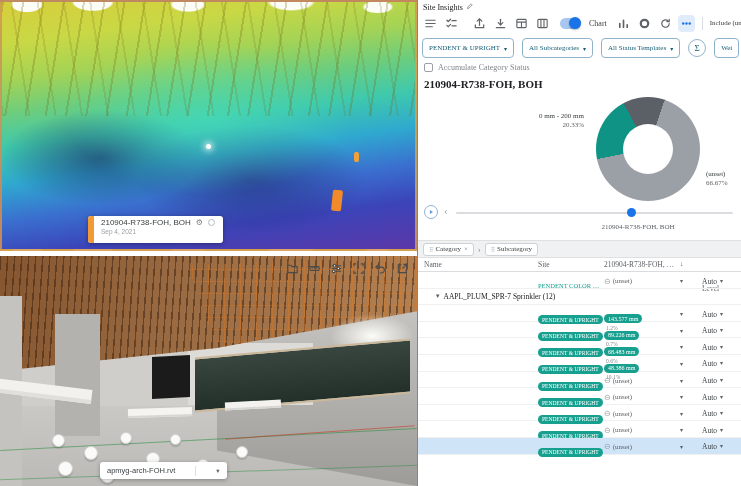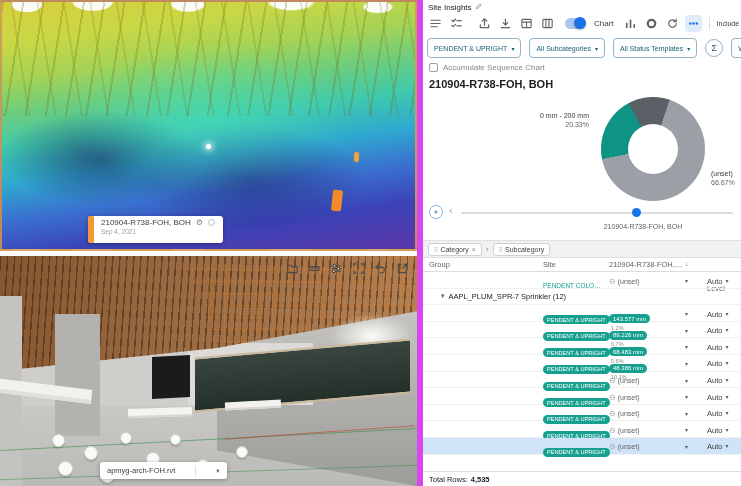--- a/index.html
+++ b/index.html
@@ -68,21 +68,21 @@
   .stool { position:absolute; border-radius:50%; background:#fafaf8; border:1px solid #d2d1ce; box-shadow:0 2px 1px rgba(90,90,90,.25); }
   .vp-toolbar { position:absolute; right:8px; top:6px; display:flex; gap:9px; align-items:center; }
   .vp-toolbar svg { display:block; }
   .vp-pill { position:absolute; left:100px; top:206px; height:17px; background:#fff; border-radius:3px;
     box-shadow:0 1px 4px rgba(0,0,0,.3); display:flex; align-items:center; padding:0 7px; gap:20px; }
   .vp-pill-label { font-size:7.5px; color:#3c4043; white-space:nowrap; }
   .vp-pill-sep { width:1px; height:10px; background:#e0e0e0; }
   .vp-pill-caret { font-size:6.5px; color:#5f6368; }
 
   
-  .panel { position:absolute; left:417px; top:0; width:324px; height:486px; background:#fff; border-left:6px solid #d946ef; overflow:hidden; }
+  .panel { position:absolute; left:417px; top:0; width:324px; height:486px; background:#fff; border-left:1px solid #d946ef; overflow:hidden;font-family:Liberation Serif, serif; }
   .p-header { position:absolute; top:2px; left:5px; font-size:8px; color:#202124; display:flex; align-items:center; gap:3px; }
   .icon-row { position:absolute; top:13px; left:4px; height:20px; display:flex; align-items:center; gap:4px; }
   .icon-btn { width:17px; height:17px; display:flex; align-items:center; justify-content:center; color:#5f6368; border-radius:4px; }
   .icon-btn.gapafter { margin-right:7px; }
   .icon-btn.selected { background:#e1ecfa; color:#1a73e8; }
   .toggle { width:21px; height:11px; border-radius:6px; background:#a8c7f0; position:relative; margin-left:5px; }
   .toggle .knob { position:absolute; right:0; top:-1px; width:12px; height:12px; border-radius:50%; background:#1a73e8; box-shadow:0 1px 2px rgba(0,0,0,.3); }
   .tglabel { font-size:8px; color:#3c4043; margin:0 4px 0 4px; }
   .vdiv { width:1px; height:13px; background:#dadce0; margin:0 3px; }
   .inc-label { font-size:7px; color:#3c4043; white-space:nowrap; }
@@ -343,21 +343,21 @@
       <span class="fchip round">
           <span>Σ</span>
         </span>
       <span class="fchip clip">
           <span>Wei</span>
         </span>
     </div>
 
     <div class="acc-row">
       <span class="acc-box"></span>
-      <span class="acc-label">Accumulate Sequence Chart</span>
+      <span class="acc-label">Accumulate Category Status</span>
     </div>
 
     <div class="chart-title">210904-R738-FOH, BOH</div>
 
     <div class="donut" style="background: conic-gradient(from -28deg, rgb(91, 96, 103) 0%, rgb(91, 96, 103) 13%, rgb(154, 160, 166) 13%, rgb(154, 160, 166) 79.67%, rgb(14, 147, 132) 79.67%, rgb(14, 147, 132) 100%);"></div>
     <div class="dlab dlab-left">
       <div>0 mm - 200 mm</div>
       <div class="pctline">20.33%</div>
     </div>
     <div class="dlab dlab-right">
@@ -382,21 +382,21 @@
         <span class="x">×</span>
       </span>
       <span class="gsep">›</span>
       <span class="gchip">
         <span class="drag">⠿</span>
         <span>Subcategory</span>
       </span>
     </div>
 
     <div class="thead">
-      <span class="th th-group">Group</span>
+      <span class="th th-group">Name</span>
       <span class="th th-name">Site</span>
       <span class="th th-value">210904-R738-FOH, BOH</span>
       <span class="th-sort">↓</span>
       <span class="th th-level">Level</span>
     </div>
 
     <div class="tbody">
         <div class="trow">
           <div class="cname"><span class="nlink">PENDENT COLOR P...</span></div>
           <div class="cval">
@@ -470,19 +470,15 @@
         <div class="trow sel">
           <div class="cname"><span class="nchip">PENDENT &amp; UPRIGHT</span></div>
           <div class="cval">
             <span class="unset"><span class="ucirc">⊖</span>(unset)</span>
           </div>
           <span class="vcaret">▾</span>
           <div class="clevel">Auto<span class="lcaret">▾</span></div>
         </div>
       </div>
 
-    <div class="tfoot">
-      <span>Total Rows:</span>
-      <span class="tot">4,535</span>
-    </div>
 
   </div>
 </div>
 
 </body></html>

